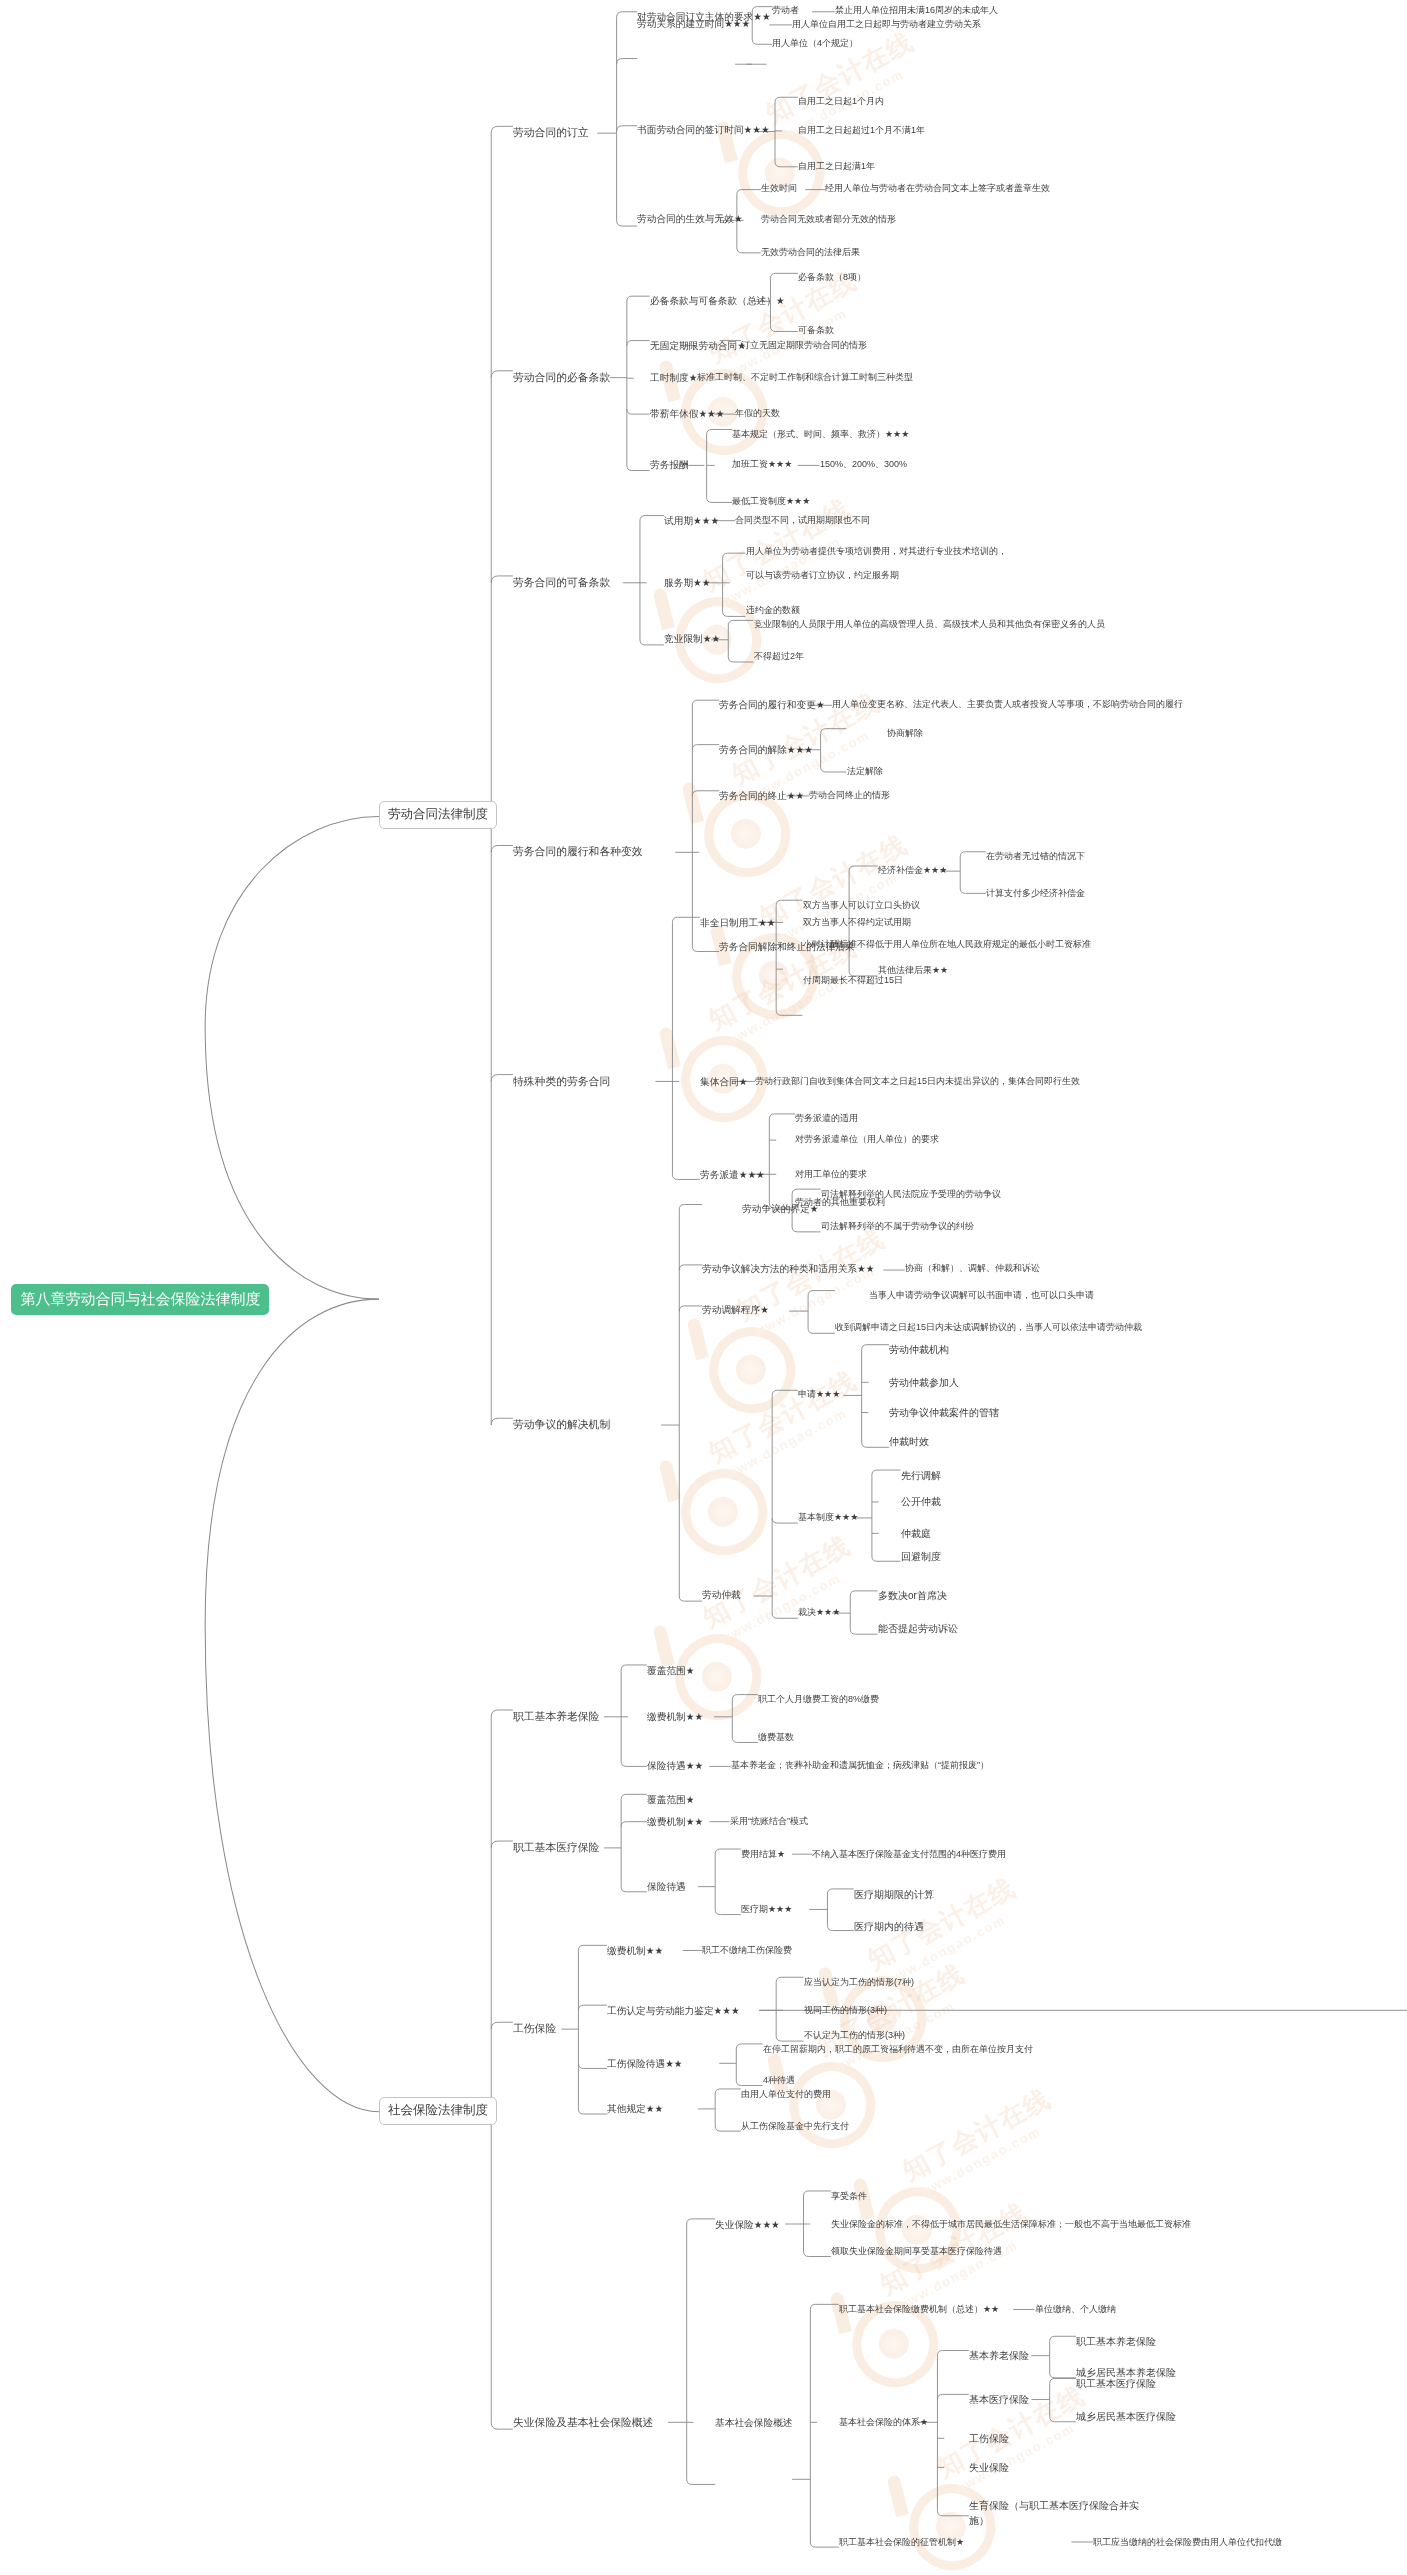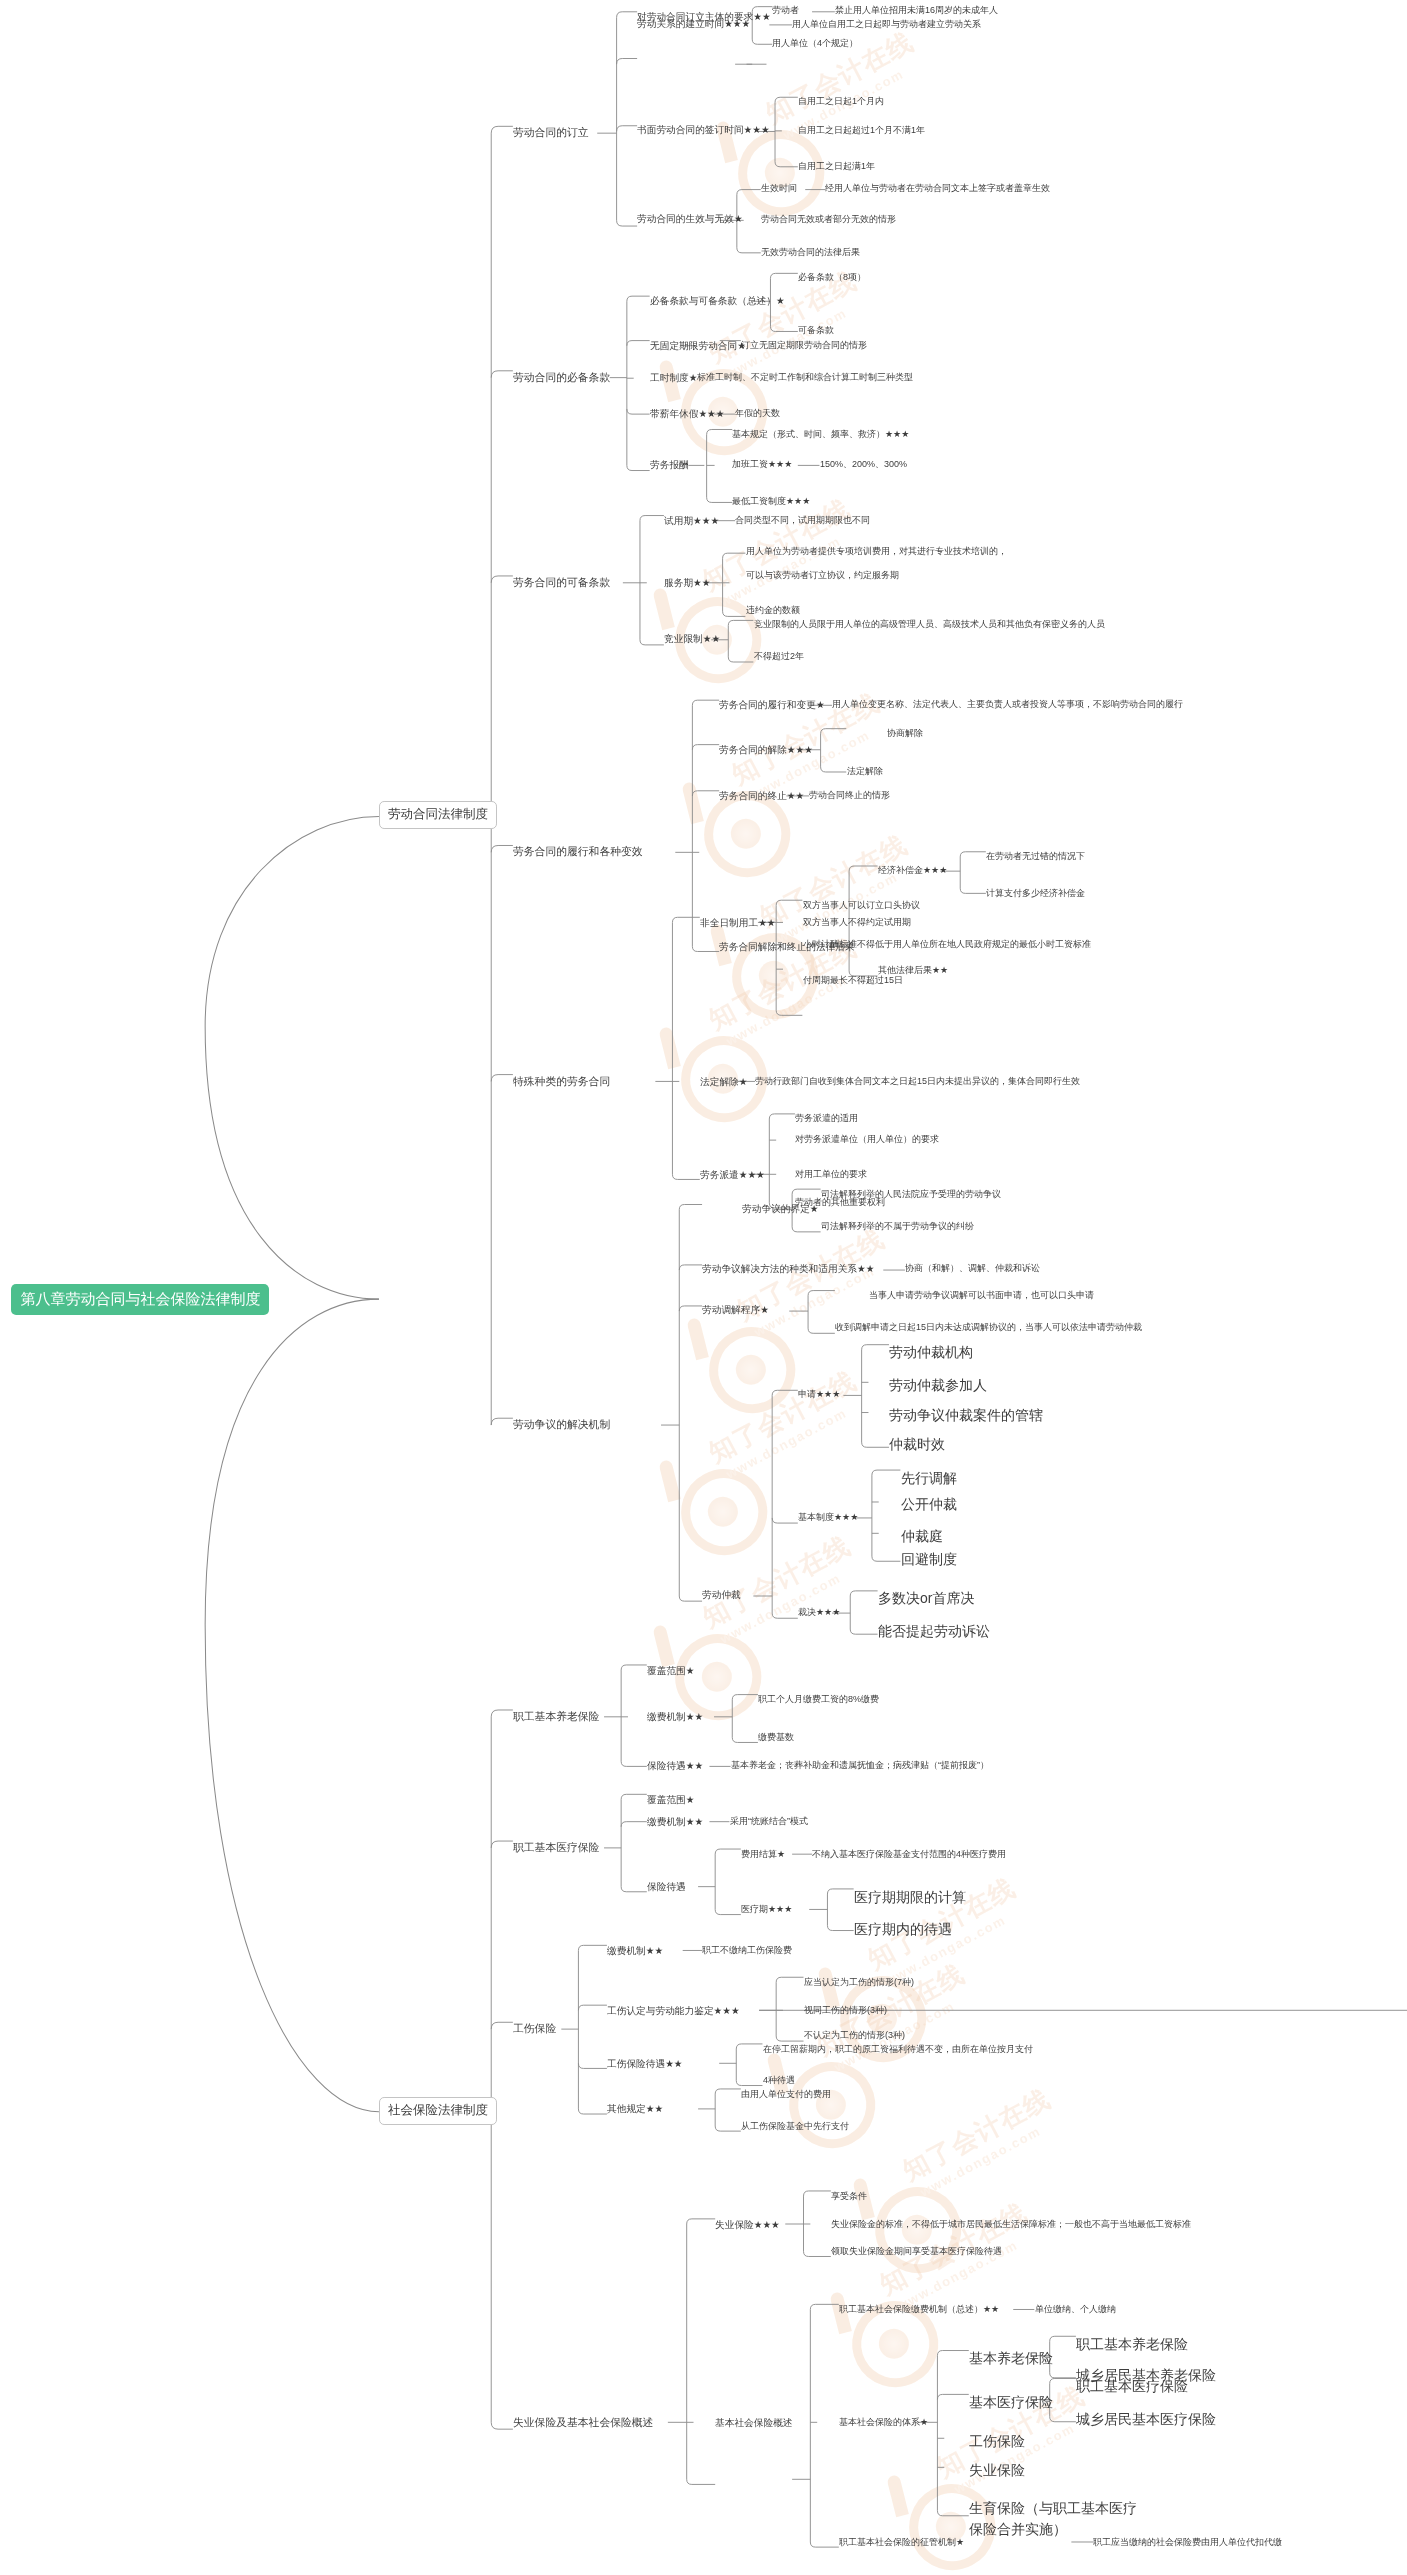--- a/index.html
+++ b/index.html
@@ -77,21 +77,21 @@
     border:0.7px solid #c4c4c4;
     border-radius:5.1px;
     padding:5.1px 8px;
     font-size:12.5px;
     color:#3c3c3c;
   }
 
   .lvl2{font-size:10.8px;color:#3c3c3c;}
   .lvl3{font-size:9.7px;color:#3c3c3c;}
   .lvl4{font-size:9px;color:#3c3c3c;}
-  .lvl5{font-size:14px;color:#3c3c3c;}
+  .lvl5{font-size:10px;color:#3c3c3c;}
 
   .wrap2{white-space:normal;width:205px;line-height:1.5;}
 </style>
 </head>
 <body>
 
 <div class="wm" style="left:707px;top:28.5px;">
   <div class="ring"></div>
     <div class="tail"></div>
   <div class="wt1">知了会计在线</div>
@@ -522,21 +522,21 @@
 <div class="node lvl4" style="left:986px;top:888px;">计算支付多少经济补偿金</div>
 <div class="node lvl4" style="left:878px;top:965px;">其他法律后果★★</div>
 
 <div class="node lvl2" style="left:513px;top:1075px;">特殊种类的劳务合同</div>
 <div class="node lvl3" style="left:700px;top:917px;">非全日制用工★★</div>
 <div class="node lvl4" style="left:803px;top:900px;">双方当事人可以订立口头协议</div>
 <div class="node lvl4" style="left:803px;top:917px;">双方当事人不得约定试用期</div>
 <div class="node lvl4" style="left:803px;top:939px;">小时计酬标准不得低于用人单位所在地人民政府规定的最低小时工资标准</div>
 <div class="node lvl4" style="left:803px;top:975px;">付周期最长不得超过15日</div>
 
-<div class="node lvl3" style="left:700px;top:1076px;">法定解除★</div>
+<div class="node lvl3" style="left:700px;top:1076px;">集体合同★</div>
 <div class="node lvl4" style="left:755px;top:1076px;">劳动行政部门自收到集体合同文本之日起15日内未提出异议的，集体合同即行生效</div>
 
 <div class="node lvl3" style="left:700px;top:1169px;">劳务派遣★★★</div>
 <div class="node lvl4" style="left:795px;top:1113px;">劳务派遣的适用</div>
 <div class="node lvl4" style="left:795px;top:1134px;">对劳务派遣单位（用人单位）的要求</div>
 <div class="node lvl4" style="left:795px;top:1169px;">对用工单位的要求</div>
 <div class="node lvl4" style="left:795px;top:1197px;">劳动者的其他重要权利</div>
 
 <div class="node lvl2" style="left:513px;top:1418px;">劳动争议的解决机制</div>
 <div class="node lvl3" style="left:702px;top:1203px;margin-left:40px;">劳动争议的界定★</div>

